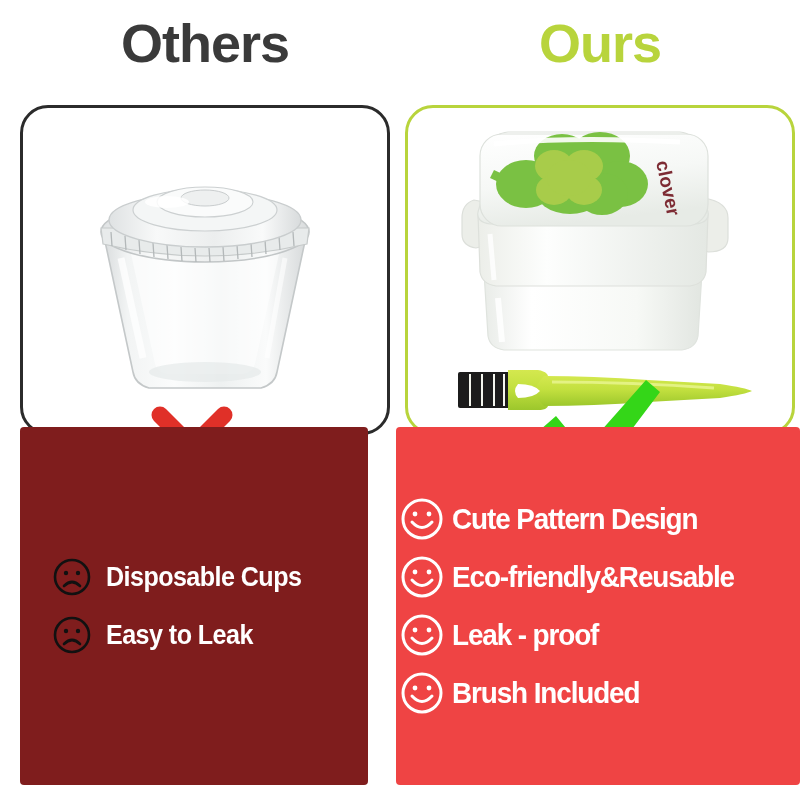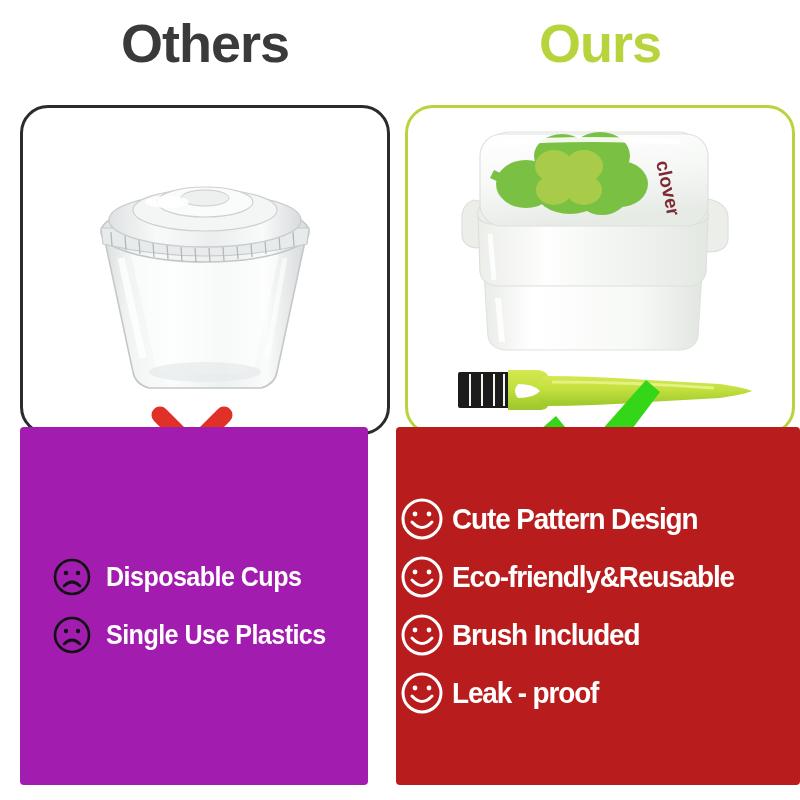--- a/index.html
+++ b/index.html
@@ -36,22 +36,22 @@
   .card-left  { left:20px;  width:370px; height:330px; border:3px solid #2b2b2b; }
   .card-right { left:405px; width:390px; height:330px; border:3px solid #b8d43c; }
 
   
   .panel {
     position:absolute;
     top:427px;
     height:358px;
     border-radius:4px;
   }
-  .panel-left  { left:20px;  width:348px; background:#a21caf; }
-  .panel-right { left:396px; width:404px; background:#b91c1c; }
+  .panel-left  { left:20px;  width:348px; background:#7f1d1d; }
+  .panel-right { left:396px; width:404px; background:#ef4444; }
 
   .feat-list { position:absolute; left:0; top:0; width:100%; height:100%;
                display:flex; flex-direction:column; justify-content:center; }
   .feat-row { display:flex; align-items:center; height:58px; }
   .panel-left  .feat-row { padding-left:32px; }
   .panel-right .feat-row { padding-left:4px; }
 
   .face { flex:0 0 auto; width:40px; height:40px; margin-right:14px; }
   .panel-right .face { width:44px; height:44px; margin-right:8px; }
 
@@ -250,32 +250,32 @@
             <circle cx="20" cy="20" r="17" fill="none" stroke="#111111" stroke-width="2.6"></circle>
             <circle cx="14" cy="16" r="2.2" fill="#111111"></circle>
             <circle cx="26" cy="16" r="2.2" fill="#111111"></circle>
             <path d="M12 29 Q20 21 28 29" fill="none" stroke="#111111" stroke-width="2.6" stroke-linecap="round"></path>
           </svg>
         </span>
         <span class="feat-label">Disposable Cups</span>
       </div>
 
 
+
       <div class="feat-row">
         <span class="face">
           <svg viewBox="0 0 40 40" width="40" height="40">
             <circle cx="20" cy="20" r="17" fill="none" stroke="#111111" stroke-width="2.6"></circle>
             <circle cx="14" cy="16" r="2.2" fill="#111111"></circle>
             <circle cx="26" cy="16" r="2.2" fill="#111111"></circle>
             <path d="M12 29 Q20 21 28 29" fill="none" stroke="#111111" stroke-width="2.6" stroke-linecap="round"></path>
           </svg>
         </span>
-        <span class="feat-label">Single Use Plastics</span>
-      </div>
-
+        <span class="feat-label">Easy to Leak</span>
+      </div>
 
 
     </div>
   </div>
 
   <div class="panel panel-right">
     <div class="feat-list">
 
       <div class="feat-row">
         <span class="face">
@@ -304,31 +304,31 @@
 
       <div class="feat-row">
         <span class="face">
           <svg viewBox="0 0 44 44" width="44" height="44">
             <circle cx="22" cy="22" r="19" fill="none" stroke="#ffffff" stroke-width="3"></circle>
             <circle cx="15" cy="17" r="2.4" fill="#ffffff"></circle>
             <circle cx="29" cy="17" r="2.4" fill="#ffffff"></circle>
             <path d="M12 25 Q22 36 32 25" fill="none" stroke="#ffffff" stroke-width="3" stroke-linecap="round"></path>
           </svg>
         </span>
-        <span class="feat-label">Brush Included</span>
+        <span class="feat-label">Leak - proof</span>
       </div>
 
       <div class="feat-row">
         <span class="face">
           <svg viewBox="0 0 44 44" width="44" height="44">
             <circle cx="22" cy="22" r="19" fill="none" stroke="#ffffff" stroke-width="3"></circle>
             <circle cx="15" cy="17" r="2.4" fill="#ffffff"></circle>
             <circle cx="29" cy="17" r="2.4" fill="#ffffff"></circle>
             <path d="M12 25 Q22 36 32 25" fill="none" stroke="#ffffff" stroke-width="3" stroke-linecap="round"></path>
           </svg>
         </span>
-        <span class="feat-label">Leak - proof</span>
+        <span class="feat-label">Brush Included</span>
       </div>
 
     </div>
   </div>
 
 </div>
 
 </body></html>

